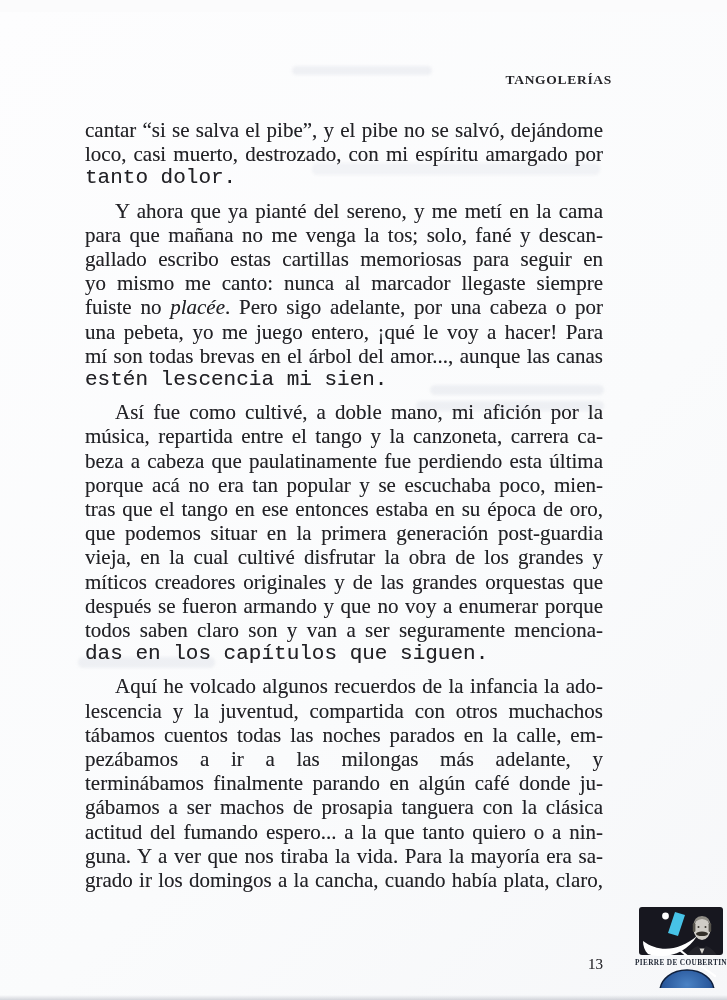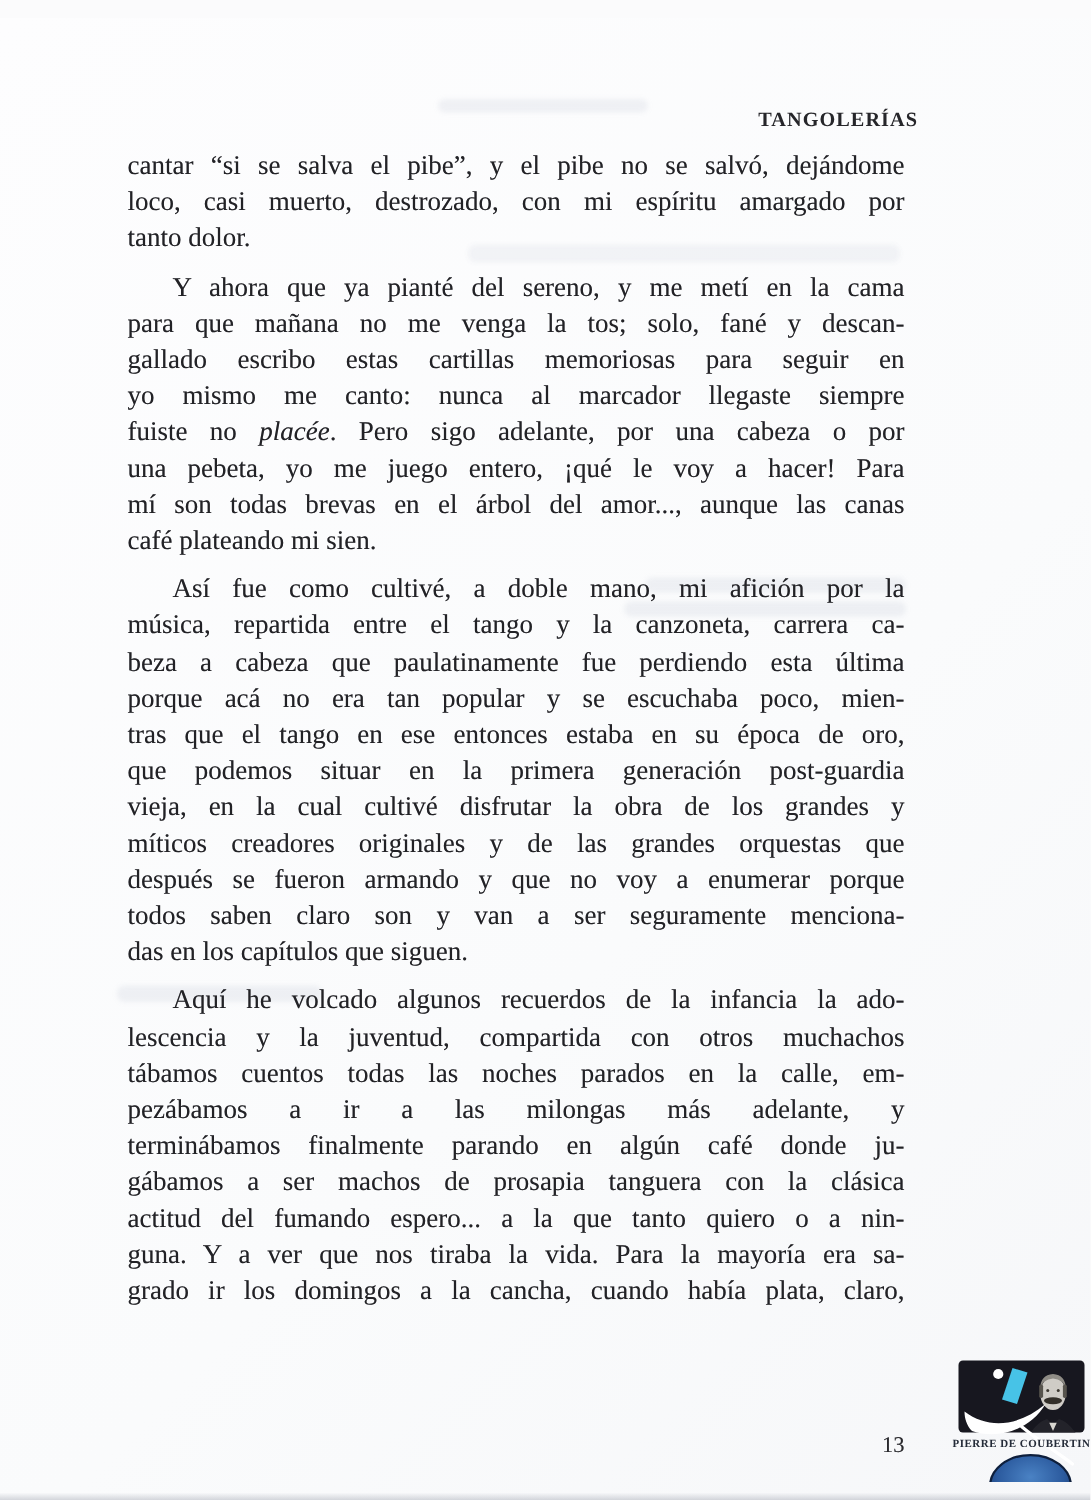--- a/index.html
+++ b/index.html
@@ -12,32 +12,32 @@
     position:absolute;inset:0;
     background:linear-gradient(135deg,#fdfdfe 0%,#fafbfc 60%,#f6f7f9 100%);
     margin-top:12px;
   }
   .running-head{
     position:absolute;top:60px;left:85px;width:527px;
     text-align:right;font-size:13.5px;font-weight:bold;
     letter-spacing:0.7px;color:#26262a;
   }
   .body-col{
-    position:absolute;top:86px;left:85px;width:518px;color:#222226;
-    font-size:18px;text-shadow:0 0 0.4px rgba(20,20,25,0.35);
+    position:absolute;top:106px;left:85px;width:518px;color:#222226;
+    font-size:21px;text-shadow:0 0 0.4px rgba(20,20,25,0.35);
   }
   .para{margin-top:8px;}
   .para:first-child{margin-top:0;}
   .line{
     line-height:24.2px;
     text-align:justify;
     text-align-last:justify;
     white-space:nowrap;
   }
-  .line.no-fill{text-align-last:left;}
+  .line.no-fill{text-align-last:left;font-family:Liberation Mono, monospace;}
   .line.indent{text-indent:30px;}
   .line em{font-style:italic;}
   .page-number{
     position:absolute;top:944px;left:85px;width:518px;
     text-align:right;font-size:15px;color:#2a2a2e;
     text-shadow:0 0 0.4px rgba(20,20,25,0.3);
   }
   
   .bleed{
     position:absolute;border-radius:5px;filter:blur(1.6px);
@@ -77,21 +77,21 @@
         <div class="line no-fill">tanto dolor.</div>
       </div>
       <div class="para">
         <div class="line indent">Y ahora que ya pianté del sereno, y me metí en la cama</div>
         <div class="line">para que mañana no me venga la tos; solo, fané y descan-</div>
         <div class="line">gallado escribo estas cartillas memoriosas para seguir en</div>
         <div class="line">yo mismo me canto: nunca al marcador llegaste siempre</div>
         <div class="line">fuiste no <em>placée</em>. Pero sigo adelante, por una cabeza o por</div>
         <div class="line">una pebeta, yo me juego entero, ¡qué le voy a hacer! Para</div>
         <div class="line">mí son todas brevas en el árbol del amor..., aunque las canas</div>
-        <div class="line no-fill">café plateando mi sien.</div>
+        <div class="line no-fill">estén lescencia mi sien.</div>
       </div>
       <div class="para">
         <div class="line indent">Así fue como cultivé, a doble mano, mi afición por la</div>
         <div class="line">música, repartida entre el tango y la canzoneta, carrera ca-</div>
         <div class="line">beza a cabeza que paulatinamente fue perdiendo esta última</div>
         <div class="line">porque acá no era tan popular y se escuchaba poco, mien-</div>
         <div class="line">tras que el tango en ese entonces estaba en su época de oro,</div>
         <div class="line">que podemos situar en la primera generación post-guardia</div>
         <div class="line">vieja, en la cual cultivé disfrutar la obra de los grandes y</div>
         <div class="line">míticos creadores originales y de las grandes orquestas que</div>

